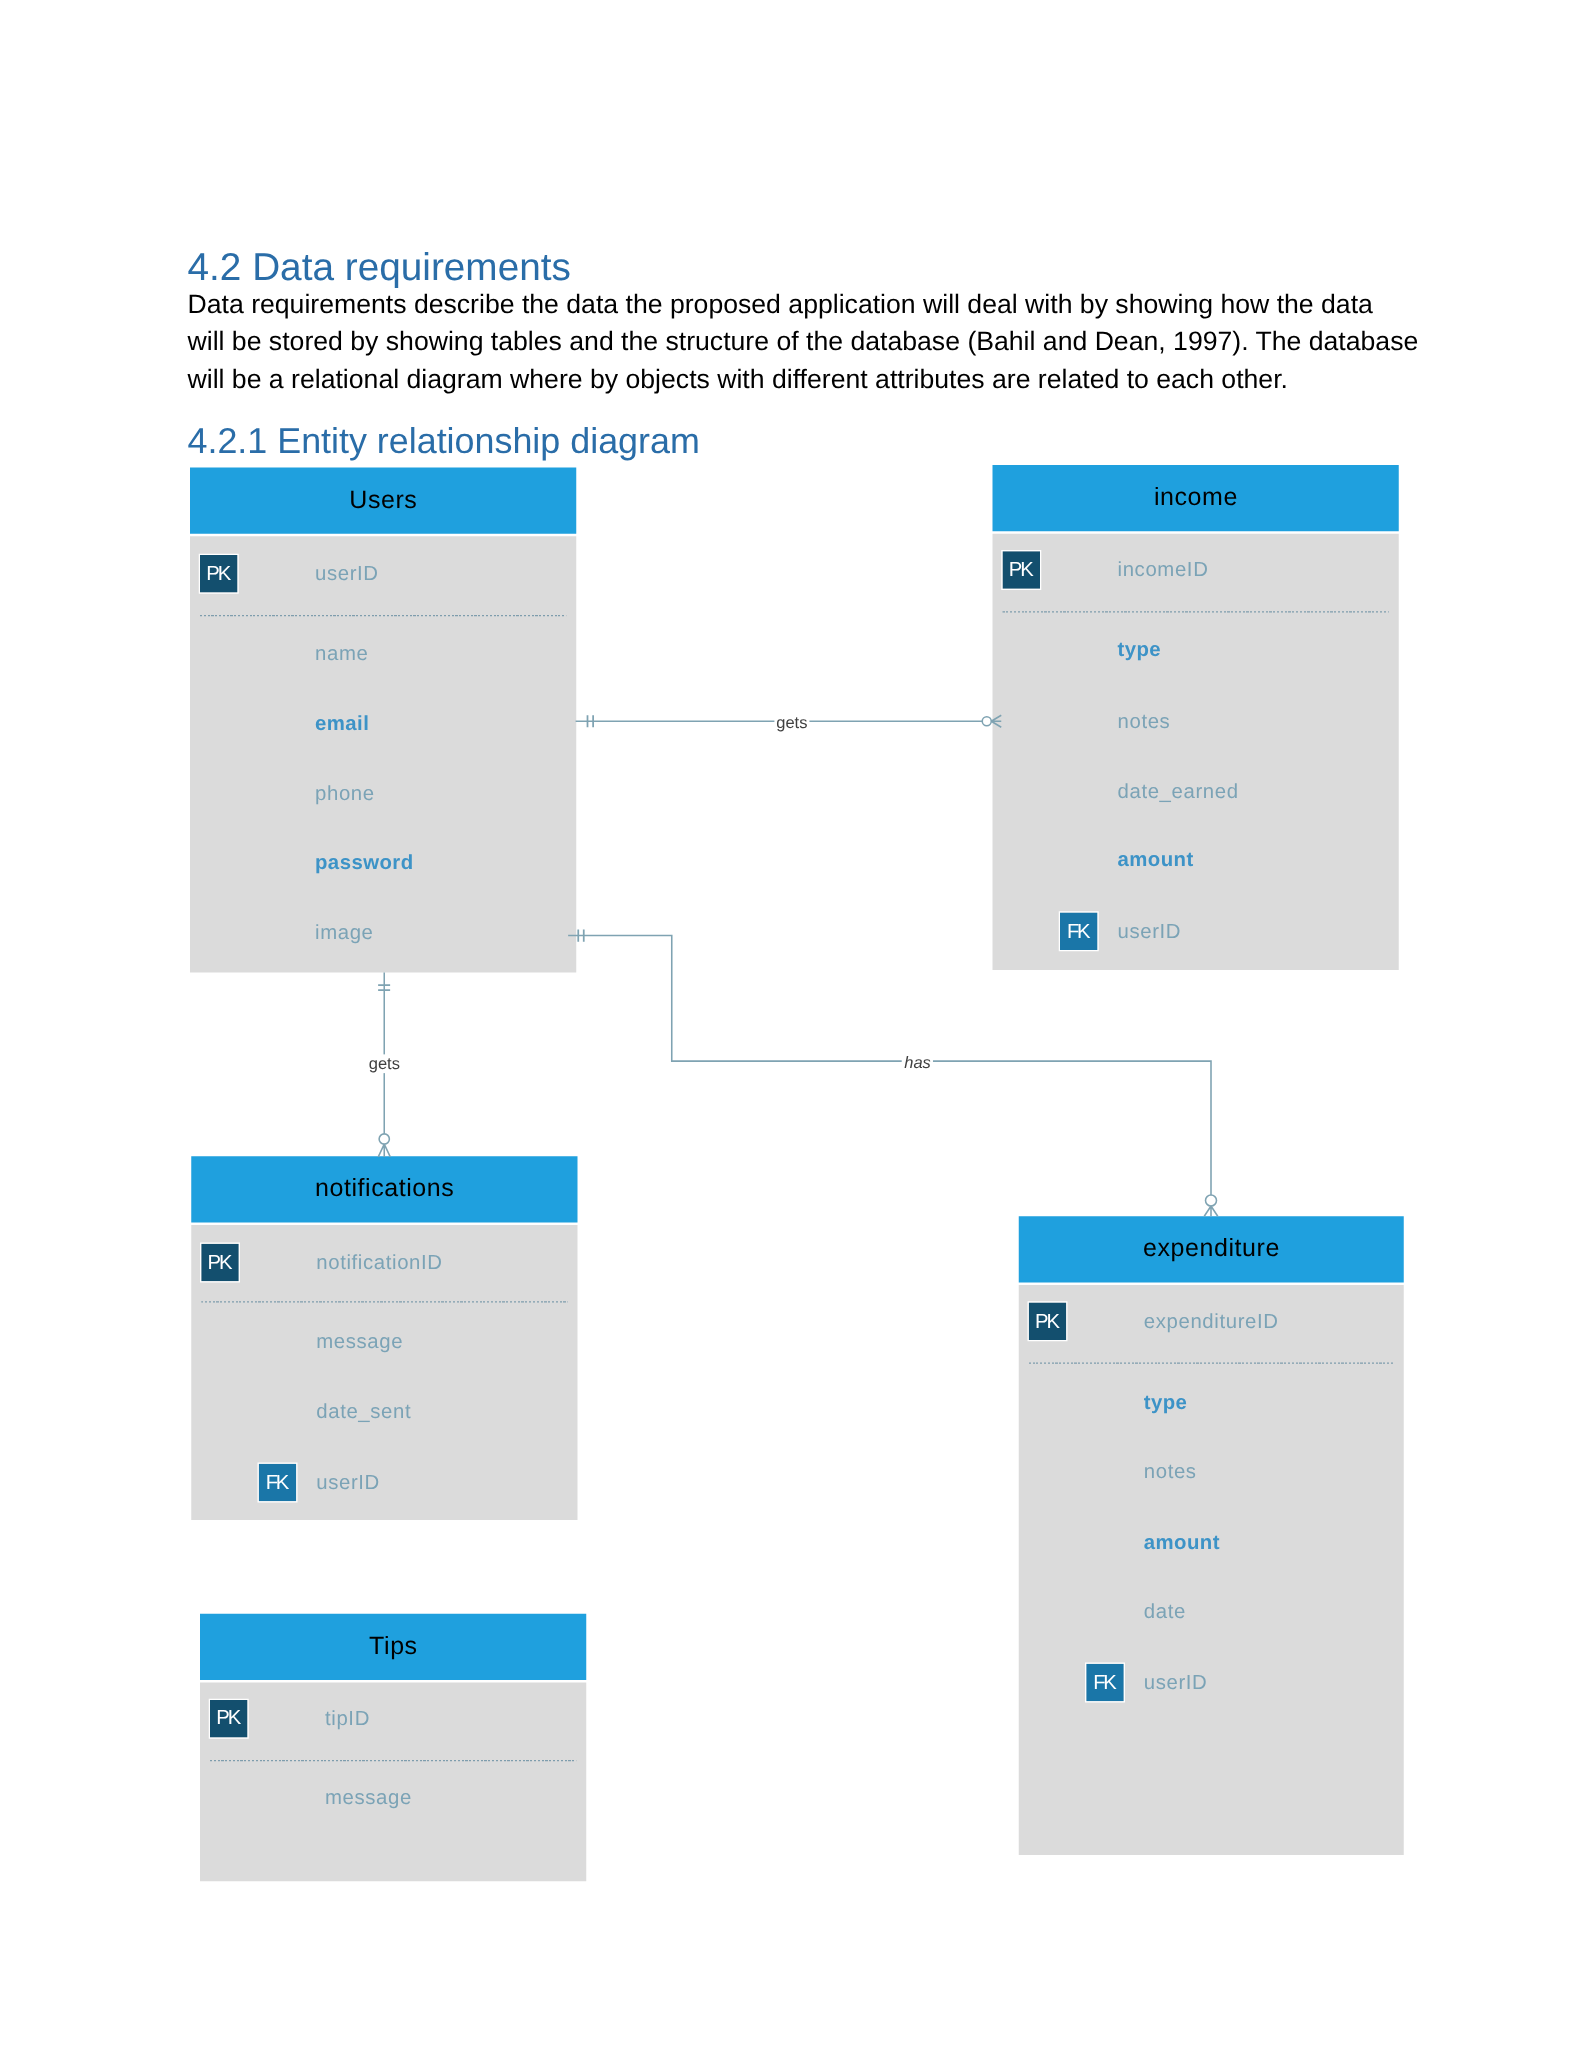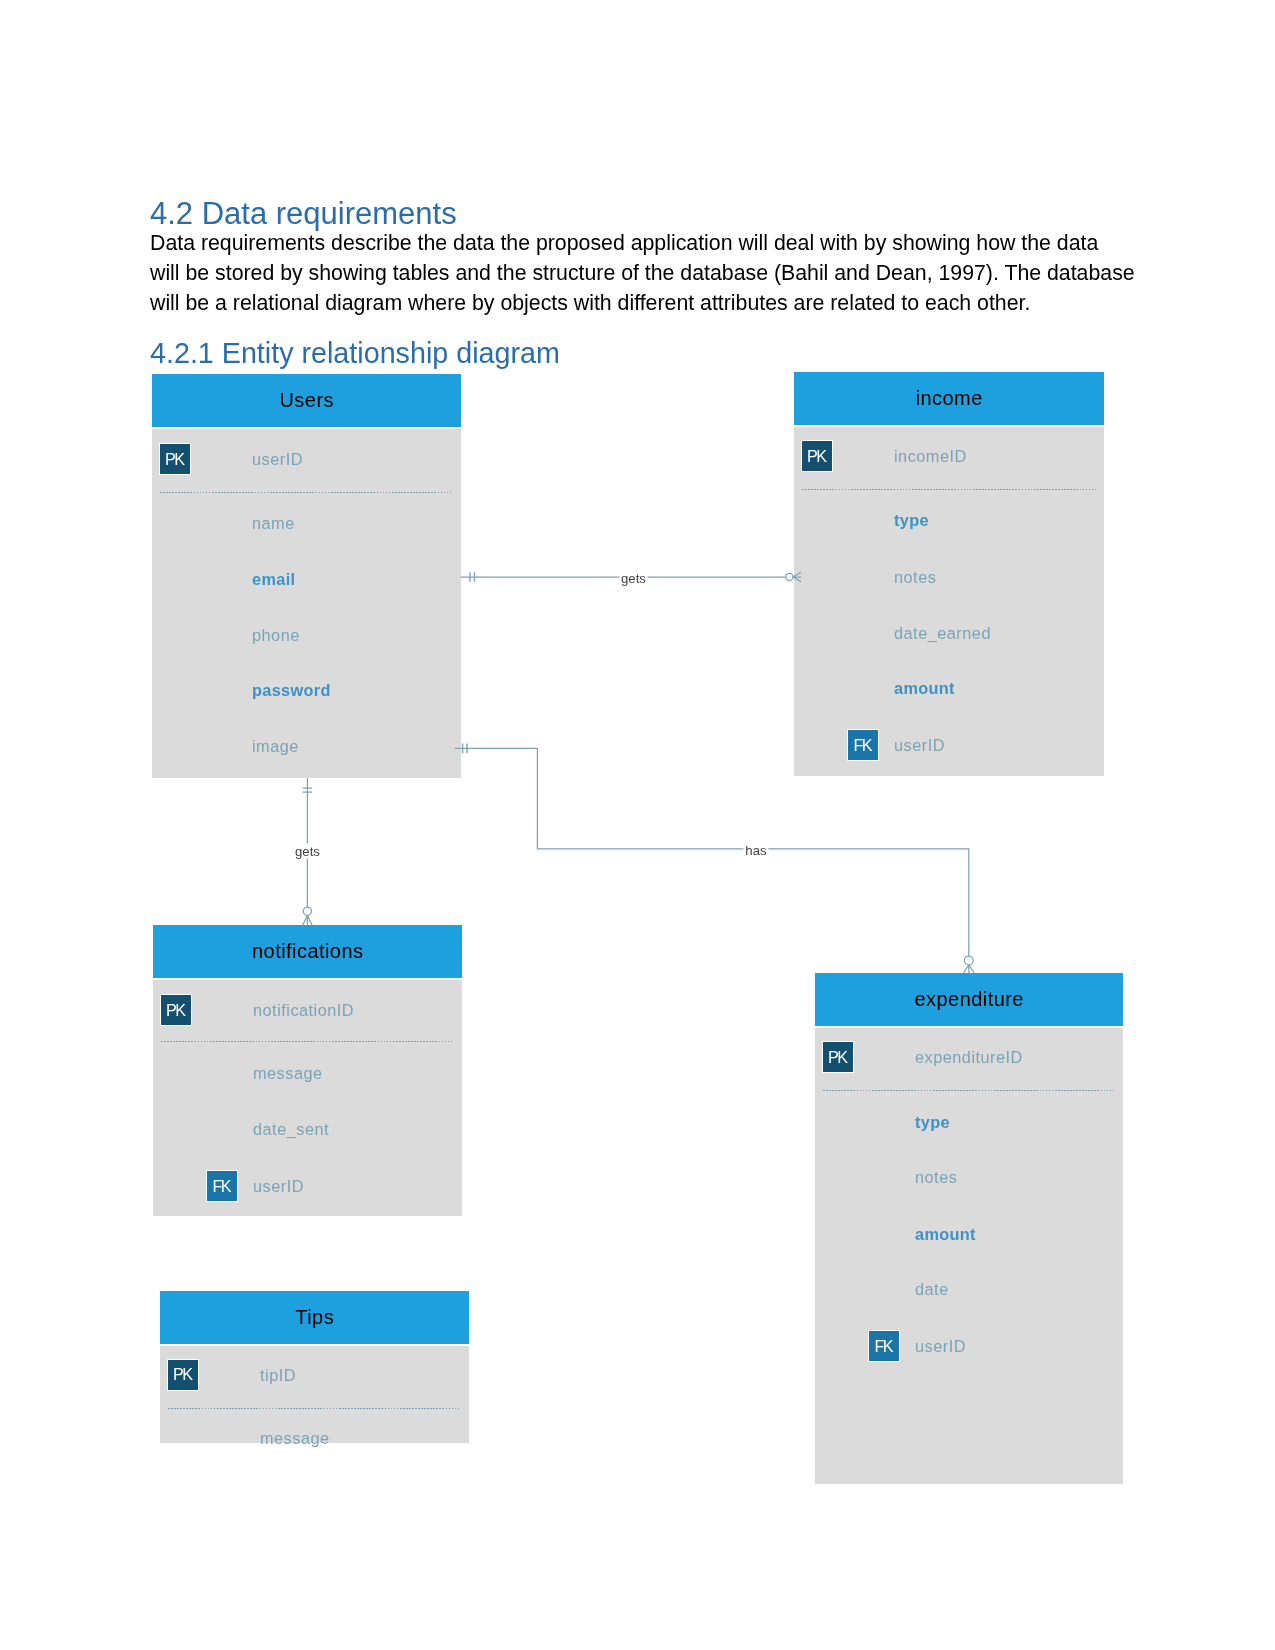--- a/index.html
+++ b/index.html
@@ -103,21 +103,21 @@
 
         <path d="M454.5,748.4 H537.4 V848.9 H968.8 V956"></path>
         <path d="M462.6,743.6 V753.3 M467,743.6 V753.3" stroke-width="1.4"></path>
         <circle cx="968.8" cy="960.4" r="4.4" fill="#ffffff"></circle>
         <path d="M968.8,964.8 V973 M968.8,964.8 L963.4,973 M968.8,964.8 L974.2,973"></path>
       </g>
     </svg>
 
     <div class="lbl" style="left:633.5px; top:577.5px;">gets</div>
     <div class="lbl" style="left:307.5px; top:851px;">gets</div>
-    <div class="lbl" style="left:756px; top:849.5px;">has</div>
+    <div class="lbl" style="left:734px; top:849.5px;font-style:italic;">has</div>
 
     <div class="ent" id="ent-users" style="left:152px; top:374px; width:309px; height:404px;">
       <div class="hdr" style="height:53px;">Users</div>
       <div class="body" style="top:55px;">
         <div class="attr" style="top:30px;">
           <div class="key pk" style="left:8px;">PK</div>
           <div class="nm">userID</div>
         </div>
         <div class="divider" style="left:8px; right:8px; top:63px;"></div>
         <div class="attr" style="top:94px;">
@@ -131,21 +131,21 @@
         </div>
         <div class="attr" style="top:261px;">
           <div class="nm b">password</div>
         </div>
         <div class="attr" style="top:317px;">
           <div class="nm">image</div>
         </div>
       </div>
     </div>
 
-    <div class="ent" id="ent-income" style="left:794px; top:372px; width:310px; height:404px;">
+    <div class="ent" id="ent-income" style="left:794px; top:372px; width:310px; height:404px;padding-left:15px;">
       <div class="hdr" style="height:53px;">income</div>
       <div class="body" style="top:55px;">
         <div class="attr" style="top:29px;">
           <div class="key pk" style="left:8px;">PK</div>
           <div class="nm">incomeID</div>
         </div>
         <div class="divider" style="left:8px; right:8px; top:62px;"></div>
         <div class="attr" style="top:93px;">
           <div class="nm b">type</div>
         </div>
@@ -206,21 +206,21 @@
         <div class="attr" style="top:261px;">
           <div class="nm">date</div>
         </div>
         <div class="attr" style="top:318px;">
           <div class="key fk" style="left:54px;">FK</div>
           <div class="nm">userID</div>
         </div>
       </div>
     </div>
 
-    <div class="ent" id="ent-tips" style="left:160px; top:1291px; width:309px; height:152px;">
+    <div class="ent" id="ent-tips" style="left:160px; top:1291px; width:309px; height:214px;">
       <div class="hdr" style="height:53px;">Tips</div>
       <div class="body" style="top:55px;">
         <div class="attr" style="top:28.5px;">
           <div class="key pk" style="left:8px;">PK</div>
           <div class="nm">tipID</div>
         </div>
         <div class="divider" style="left:8px; right:8px; top:62px;"></div>
         <div class="attr" style="top:91.5px;">
           <div class="nm">message</div>
         </div>

